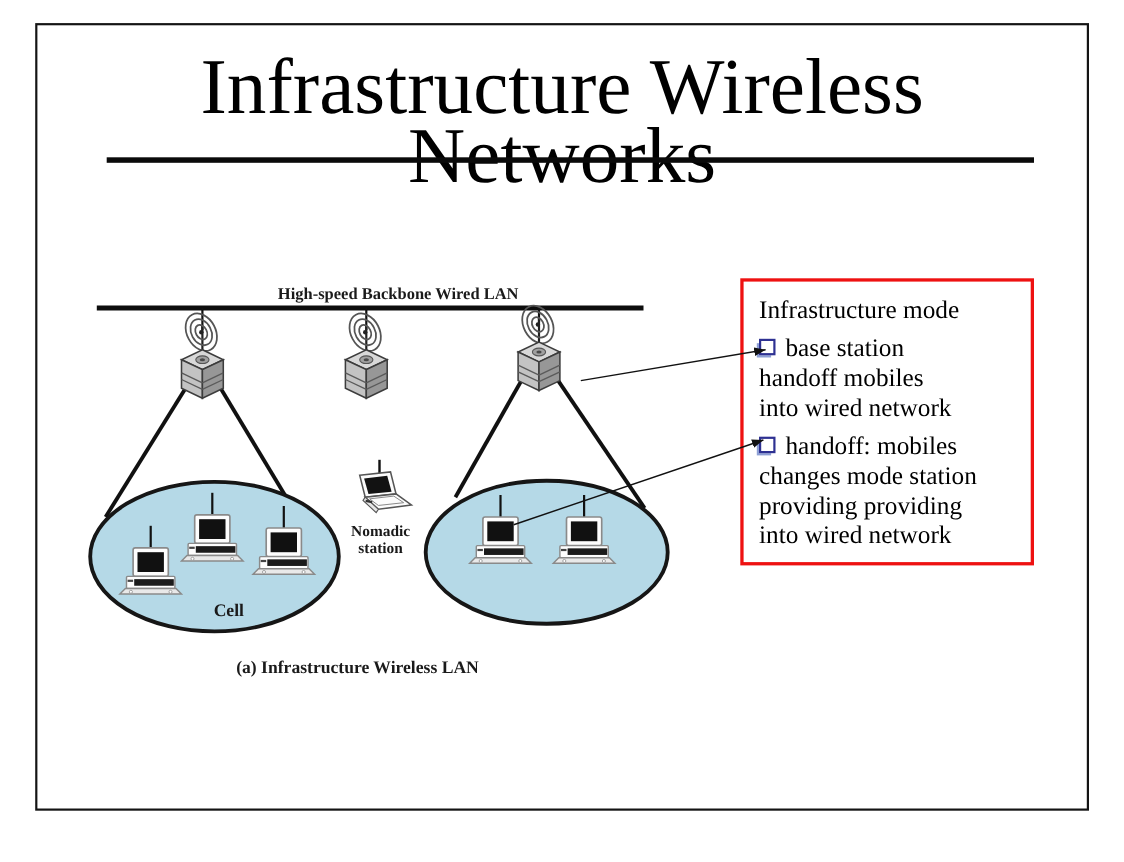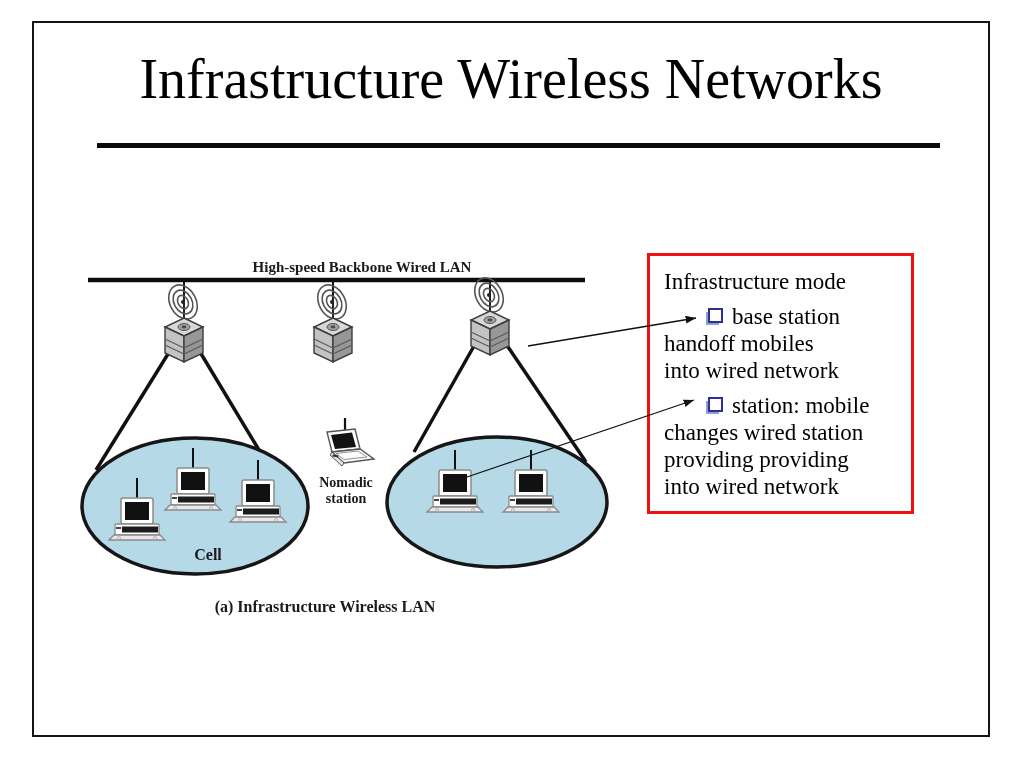--- a/index.html
+++ b/index.html
@@ -1,47 +1,47 @@
 <!DOCTYPE html>
 <html><head>
 <meta charset="utf-8">
 <style>
   html,body{margin:0;padding:0;background:#ffffff;}
   body{width:1022px;height:784px;position:relative;overflow:hidden;
        font-family:"Liberation Serif", serif;color:#000;}
   .slide-border{position:absolute;left:32px;top:21px;width:954px;height:712px;
        border:2px solid #141414;background:#fff;}
   .title{position:absolute;left:40px;top:48px;width:942px;text-align:center;
-       font-size:56px;line-height:62px;font-weight:400;letter-spacing:0px;
+       font-size:72px;line-height:62px;font-weight:400;letter-spacing:0px;
        font-family:"Liberation Serif", serif;}
   .title-rule{position:absolute;left:97px;top:143px;width:843px;height:5px;background:#0a0a0a;}
   .diagram-svg{position:absolute;left:0;top:0;width:1022px;height:784px;z-index:6;pointer-events:none;}
   .svg-label{font-family:"Liberation Serif", serif;font-weight:bold;fill:#1a1a1a;}
-  .infobox{position:absolute;left:647px;top:253px;width:241px;height:240px;
+  .infobox{position:absolute;left:673px;top:253px;width:241px;height:240px;
        border:3px solid #ee1111;padding:12px 6px 3px 14px;z-index:4;background:transparent;}
   .infobox .line{font-size:23px;line-height:27px;white-space:nowrap;}
-  .infobox .bullet-first{margin-top:8px;margin-left:44px;}
+  .infobox .bullet-first{margin-top:8px;}
   .sq{display:inline-block;width:11px;height:11px;border:2px solid #2e3192;background:#fff;
       box-shadow:-3px 3px 0 -1px #8d9fd4;margin-right:9px;transform:translateY(-1px);}
 </style>
 </head>
 <body>
 
 <div class="slide-border"></div>
 
 <div class="title">Infrastructure Wireless Networks</div>
 <div class="title-rule"></div>
 
 <div class="infobox" style="border-color: rgb(238, 17, 17);">
   <div class="line">Infrastructure mode</div>
   <div class="line bullet-first"><span class="sq" style="border-color: rgb(46, 49, 146);"></span><span>base station</span></div>
   <div class="line">handoff mobiles</div>
   <div class="line">into wired network</div>
-  <div class="line bullet-first"><span class="sq" style="border-color: rgb(46, 49, 146);"></span><span>station: mobile</span></div>
-  <div class="line">changes wired station</div>
+  <div class="line bullet-first"><span class="sq" style="border-color: rgb(46, 49, 146);"></span><span>handoff: mobiles</span></div>
+  <div class="line">changes mode station</div>
   <div class="line">providing providing</div>
   <div class="line">into wired network</div>
 </div>
 
 <svg class="diagram-svg" viewBox="0 0 1022 784">
   <defs>
     <marker id="arr" markerWidth="10" markerHeight="8" refX="8" refY="3" orient="auto">
       <path d="M0,0 L8,3 L0,6 Z" fill="#111"></path>
     </marker>
 

